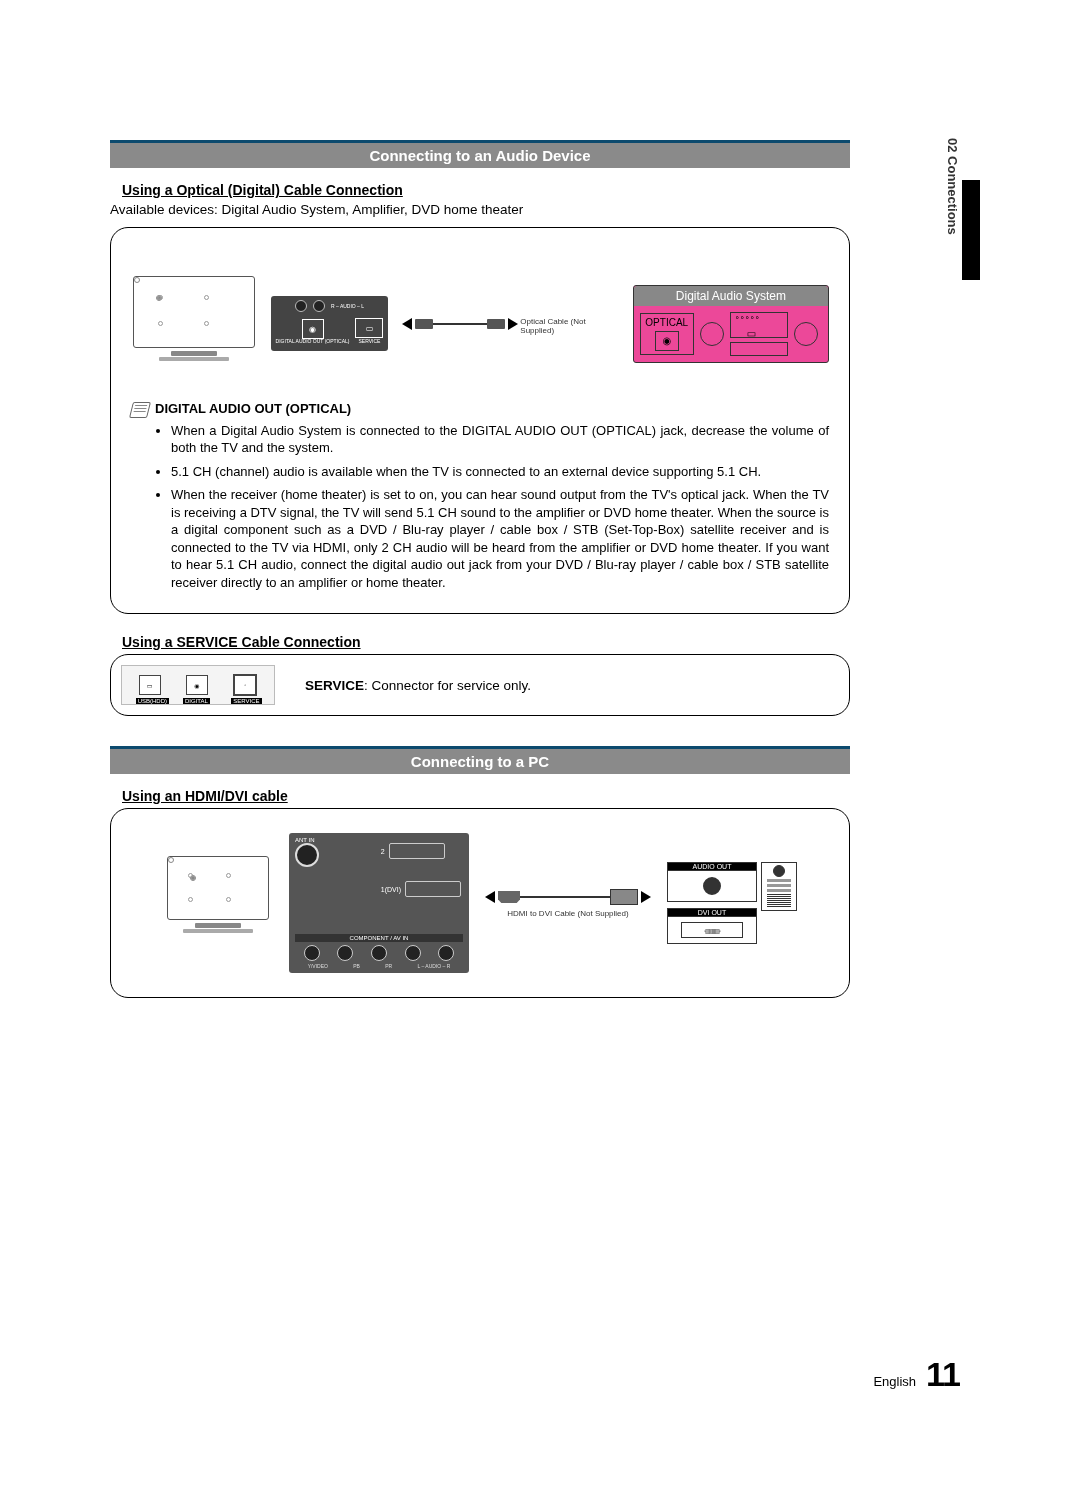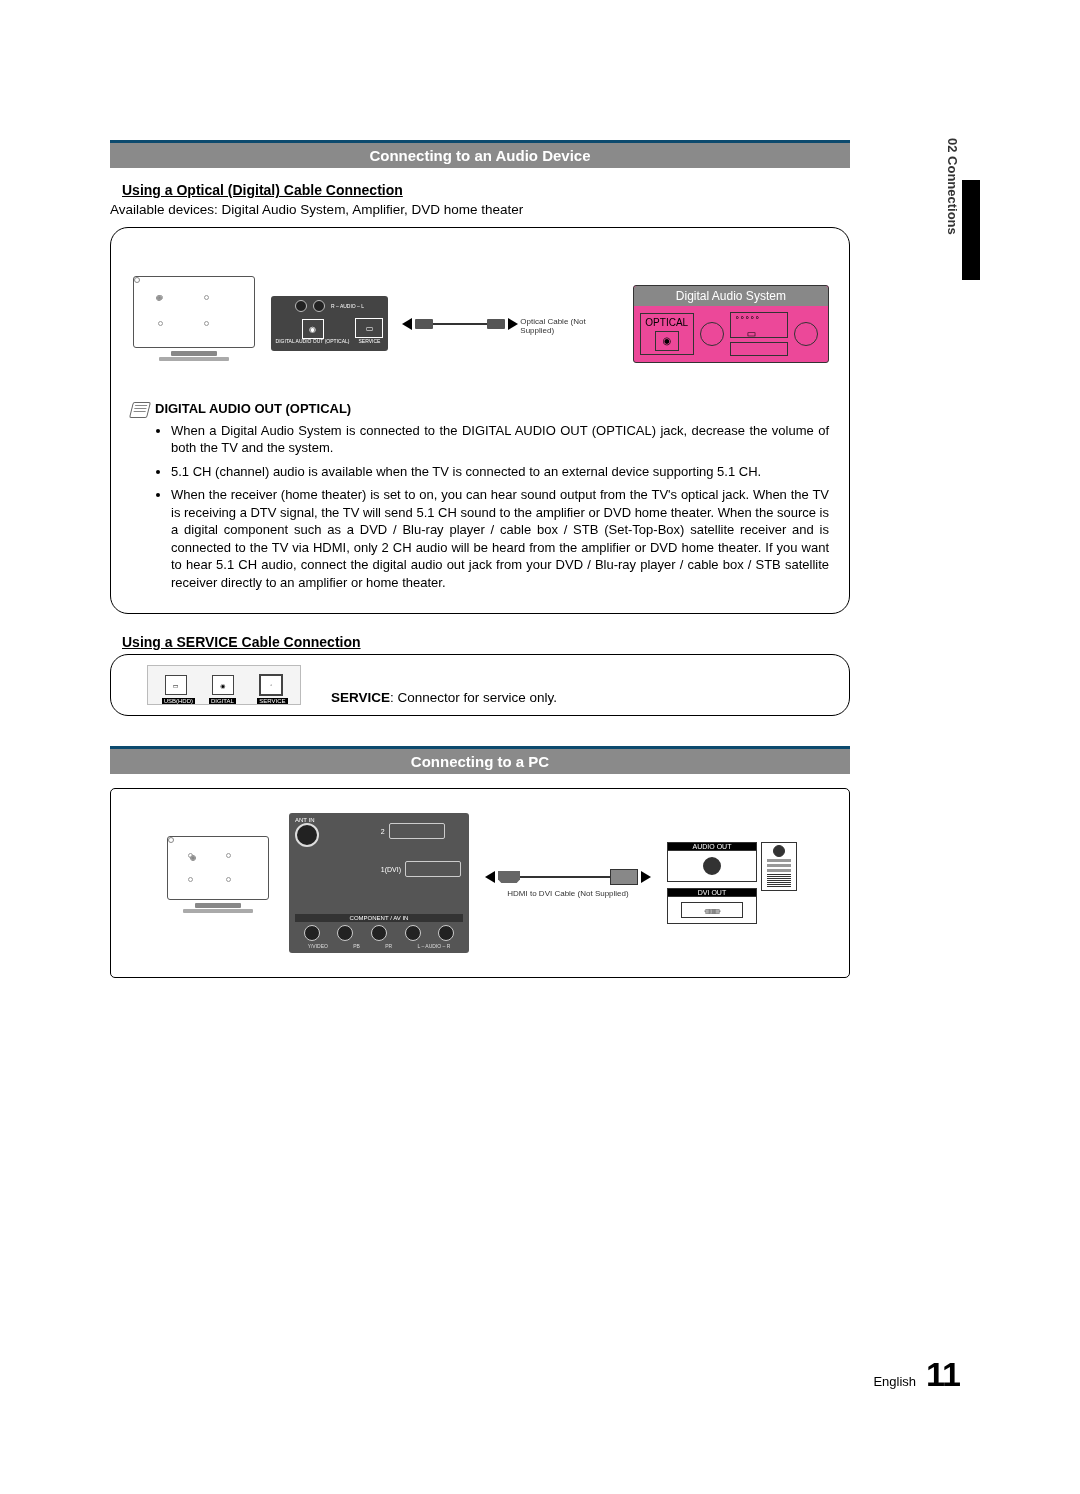--- a/index.html
+++ b/index.html
@@ -149,39 +149,39 @@
     position:absolute; left:2px; top:2px; right:2px; height:1px; background:#888;
     box-shadow: 0 3px 0 #888, 0 6px 0 #888;
   }
   .note-heading {font-weight:bold; font-size:13px; margin:8px 0 4px 0;}
   ul.bullets {margin:4px 0 6px 0; padding-left:40px;}
   ul.bullets li {font-size:13px; line-height:1.35; margin-bottom:6px; text-align:justify;}
 
   .service-box {
     border:1.5px solid #000;
     border-radius:18px;
-    padding:10px 36px;
+    padding:10px 10px;
     display:flex;
-    align-items:flex-end;
+    align-items:center;
     gap:30px;
     margin-bottom:30px;
   }
   .service-port {
     width:140px; height:38px; background:#f4f4f4; border:1px solid #bbb;
     display:flex; align-items:center; justify-content:space-around;
     gap:4px; padding:0 6px;
   }
   .service-port .sp {width:20px;height:18px;border:1.5px solid #444; background:#fff; font-size:6px; display:flex;align-items:center;justify-content:center;}
   .service-port .sp-lbl {position:relative;}
   .service-port .lbl-txt{position:absolute; bottom:-10px; left:-4px; font-size:6px; color:#000; background:#000; color:#fff; padding:0 2px;}
   .service-text {font-size:13.5px;}
 
   .pc-diagram-box {
     border:1.5px solid #000;
-    border-radius:5px;
+    border-radius:18px;
     padding:24px 20px;
     margin-bottom:14px;
   }
   .pc-row {display:flex; align-items:center; gap:16px; justify-content:center;}
   .tv-back-panel {
     width:180px; height:140px;
     background:#555;
     border-radius:3px;
     color:#fff;
     font-size:7px;
@@ -327,20 +327,21 @@
         <div class="sp sp-lbl">▭<span class="lbl-txt">USB(HDD)</span></div>
         <div class="sp sp-lbl">◉<span class="lbl-txt">DIGITAL</span></div>
         <div class="sp sp-lbl" style="border-width:2.5px;">◦<span class="lbl-txt" style="background:#000;">SERVICE</span></div>
       </div>
       <div class="service-text">
         <b>SERVICE</b>: <span>Connector for service only.</span>
       </div>
     </div>
 
     <div class="section-header">Connecting to a PC</div>
+    <div class="sub-heading">Using an HDMI/DVI cable</div>
 
     <div class="pc-diagram-box">
       <div class="pc-row">
 
         <div class="tv-icon" style="width:110px;">
           <div class="tv-screen" style="width:100px;height:62px;">
             <span class="tv-dot" style="left:20px;top:16px;"></span>
             <span class="tv-dot" style="left:58px;top:16px;"></span>
             <span class="tv-dot" style="left:20px;top:40px;"></span>
             <span class="tv-dot" style="left:58px;top:40px;"></span>

